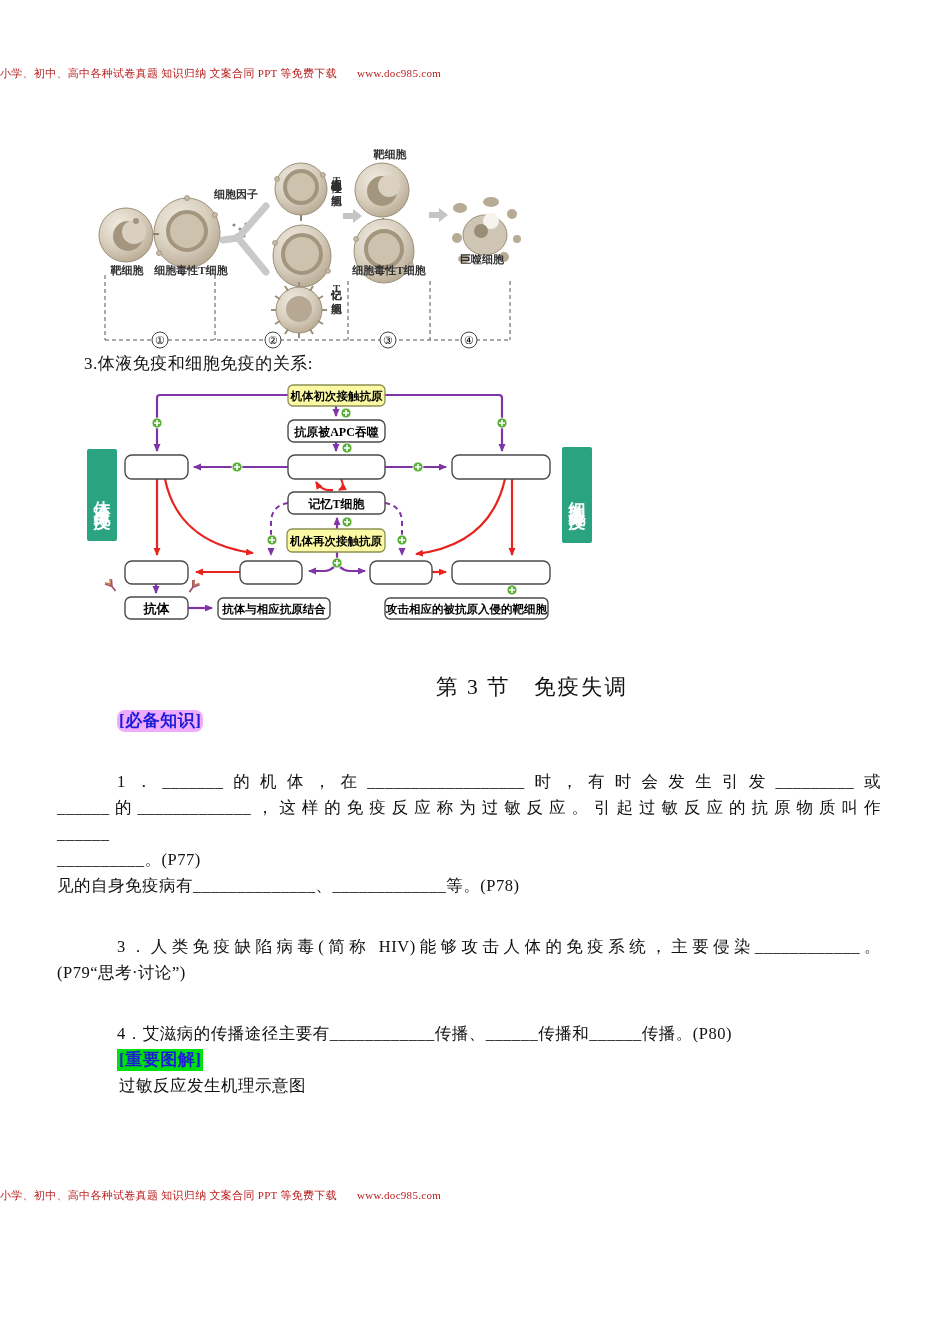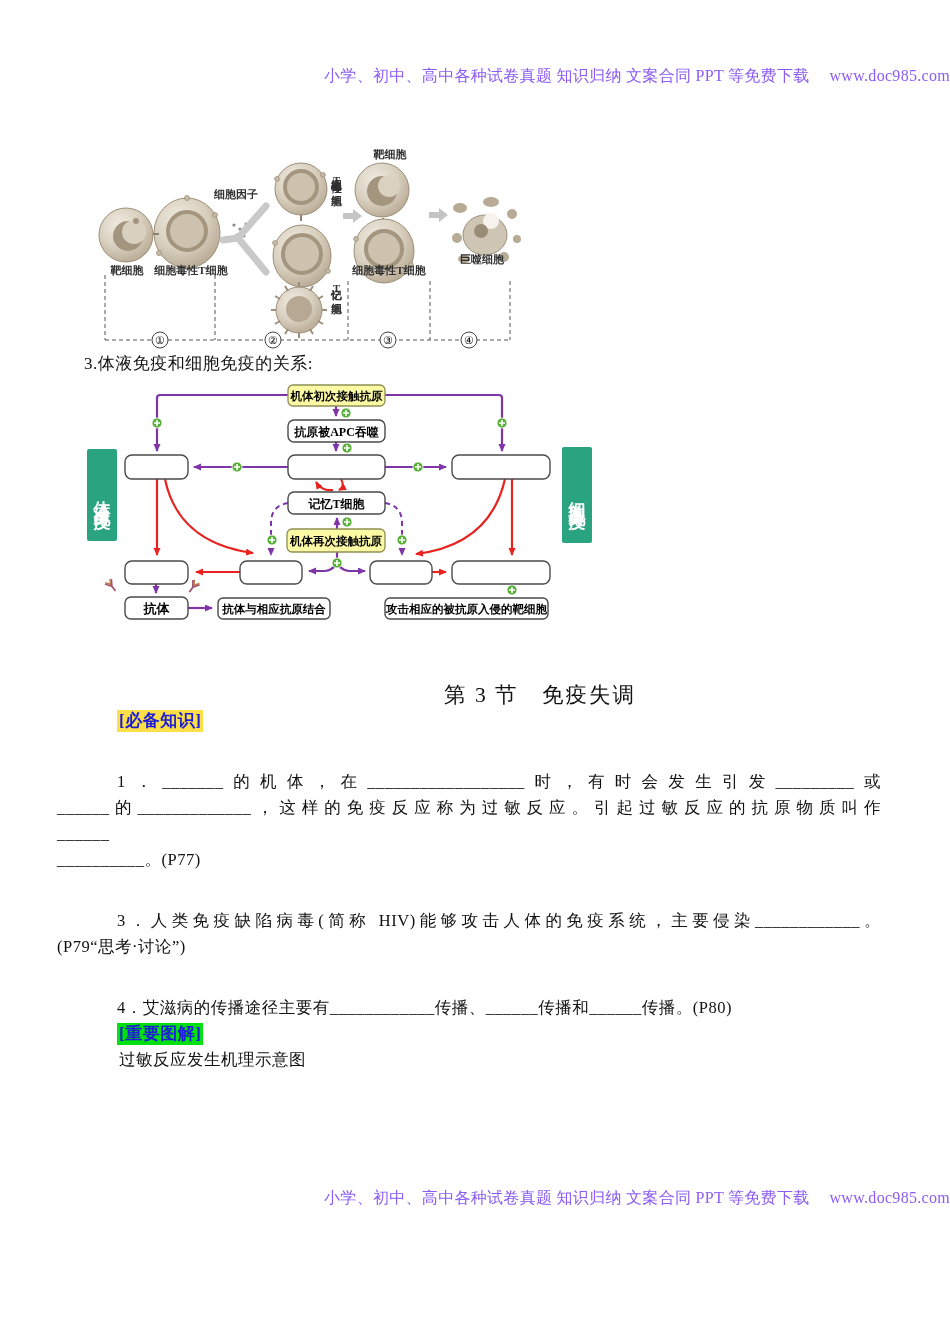--- a/index.html
+++ b/index.html
@@ -1,42 +1,42 @@
 <!DOCTYPE html>
 <html><head>
 <meta charset="utf-8">
 <style>
   html,body{margin:0;padding:0;background:#ffffff;}
   .page{position:relative;width:950px;height:1344px;background:#ffffff;overflow:hidden;
         font-family:"Liberation Serif","DejaVu Serif",serif;color:#111;}
-  .pheader,.pfooter{position:absolute;left:0;width:100%;text-align:right;
-        font-size:16px;color:#8b5cf6;letter-spacing:0.3px;}
+  .pheader,.pfooter{position:absolute;left:0;width:100%;text-align:left;
+        font-size:11px;color:#b91c1c;letter-spacing:0.3px;}
   .pheader{top:66px;}
   .pfooter{top:1188px;}
   .site{margin-left:20px;}
   .figwrap{position:absolute;left:95px;top:143px;width:430px;height:215px;}
   .vtext{position:absolute;writing-mode:vertical-rl;text-orientation:upright;
         font-weight:bold;color:#2f2f2f;letter-spacing:1px;}
   .vcell1{left:329px;top:171px;font-size:10.5px;height:90px;}
   .vcell2{left:329px;top:281px;font-size:10.5px;height:60px;}
   .relline{position:absolute;left:84px;top:352px;font-size:17px;letter-spacing:0.5px;}
   .flowwrap{position:absolute;left:85px;top:378px;width:520px;height:250px;text-decoration:underline;}
   .greenlab{position:absolute;width:30px;display:flex;align-items:center;justify-content:center;
         background:#2aa381;color:#ffffff;font-weight:bold;font-size:17px;
         writing-mode:vertical-rl;text-orientation:upright;letter-spacing:4px;border-radius:2px;}
   .humoral{left:87px;top:449px;height:92px;}
   .cellular{left:562px;top:447px;height:96px;}
-  .sectitle{position:absolute;left:57px;top:664px;width:824px;margin:16px;
+  .sectitle{position:absolute;left:57px;top:664px;width:824px;margin:8px;
         text-align:center;padding-left:110px;box-sizing:border-box;
         font-size:21.5px;font-weight:normal;letter-spacing:2px;}
   .content{position:absolute;left:57px;top:708px;width:824px;font-size:16.5px;
         line-height:26px;letter-spacing:0.5px;}
   .badge{display:inline-block;font-weight:bold;font-size:17px;line-height:22px;
         color:#1d1dd8;padding:0 2px;margin-left:60px;}
-  .badge.y{background:#fde047;}
+  .badge.y{background:#f0abfc;border-radius:8px;}
   .badge.g{background:#00e10f;}
   .line{white-space:normal;}
   .ind{text-indent:60px;margin-top:35px;}
   .j{text-align:justify;text-align-last:justify;}
   .capind{margin-left:62px;}
   svg text{font-family:"Liberation Serif","DejaVu Serif",serif;}
   .boxlabel{font-weight:bold;fill:#000000;}
   .celllabel{font-weight:bold;fill:#2f2f2f;font-size:11px;}
 </style>
 </head>
@@ -297,20 +297,21 @@
   <div class="greenlab cellular">细胞免疫</div>
 
   <h1 class="sectitle">第 3 节　免疫失调</h1>
 
   <div class="content">
     <div><span class="badge y">[必备知识]</span></div>
     <div class="line ind j">1．_______的机体，在__________________时，有时会发生引发_________或</div>
     <div class="line j">______的_____________，这样的免疫反应称为过敏反应。引起过敏反应的抗原物质叫作</div>
     <div class="line">______</div>
     <div class="line">__________。(P77)</div>
+    <div class="line">见的自身免疫病有______________、_____________等。(P78)</div>
     <div class="line ind j">3．人类免疫缺陷病毒(简称 HIV)能够攻击人体的免疫系统，主要侵染____________。</div>
     <div class="line">(P79“思考·讨论”)</div>
     <div class="line ind">4．艾滋病的传播途径主要有____________传播、______传播和______传播。(P80)</div>
     <div><span class="badge g">[重要图解]</span></div>
     <div class="line capind">过敏反应发生机理示意图</div>
   </div>
 
   <div class="pfooter">
     <span>小学、初中、高中各种试卷真题 知识归纳 文案合同 PPT 等免费下载</span><span class="site">www.doc985.com</span>
   </div>

